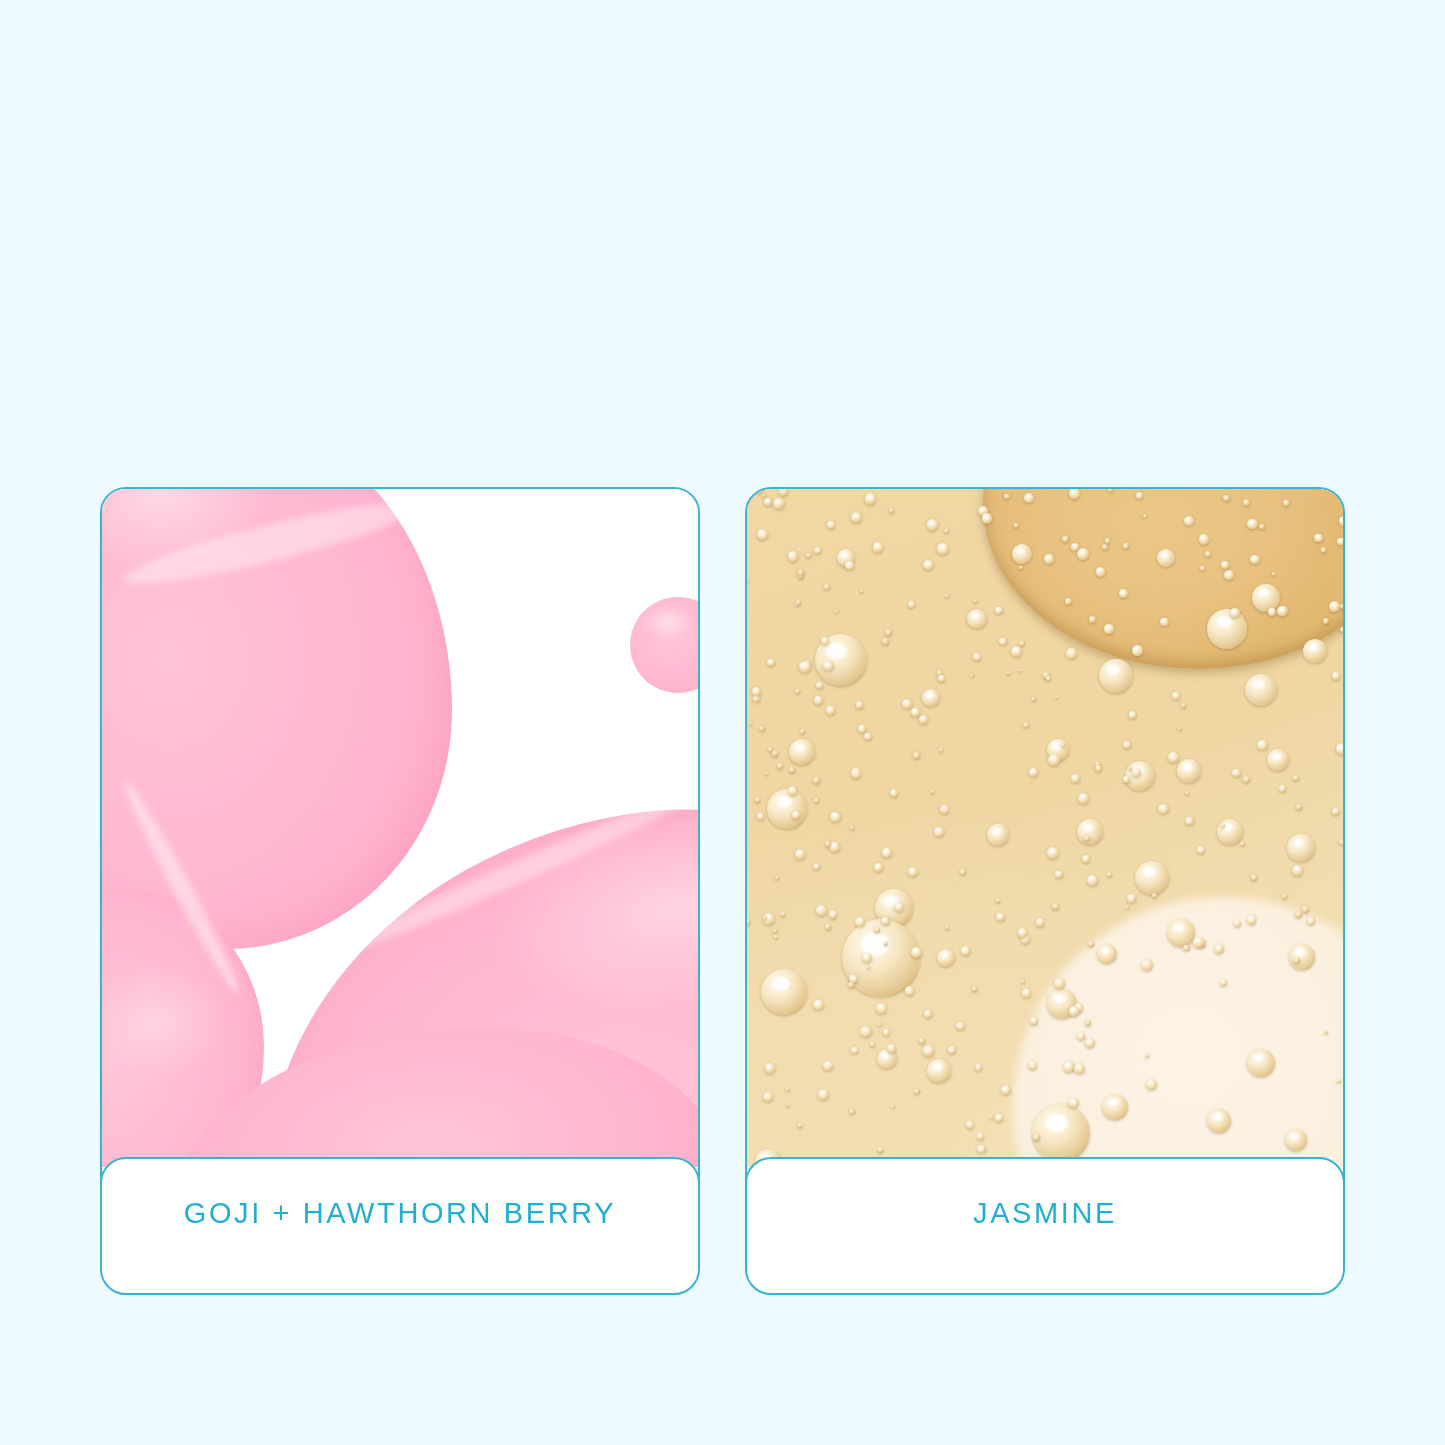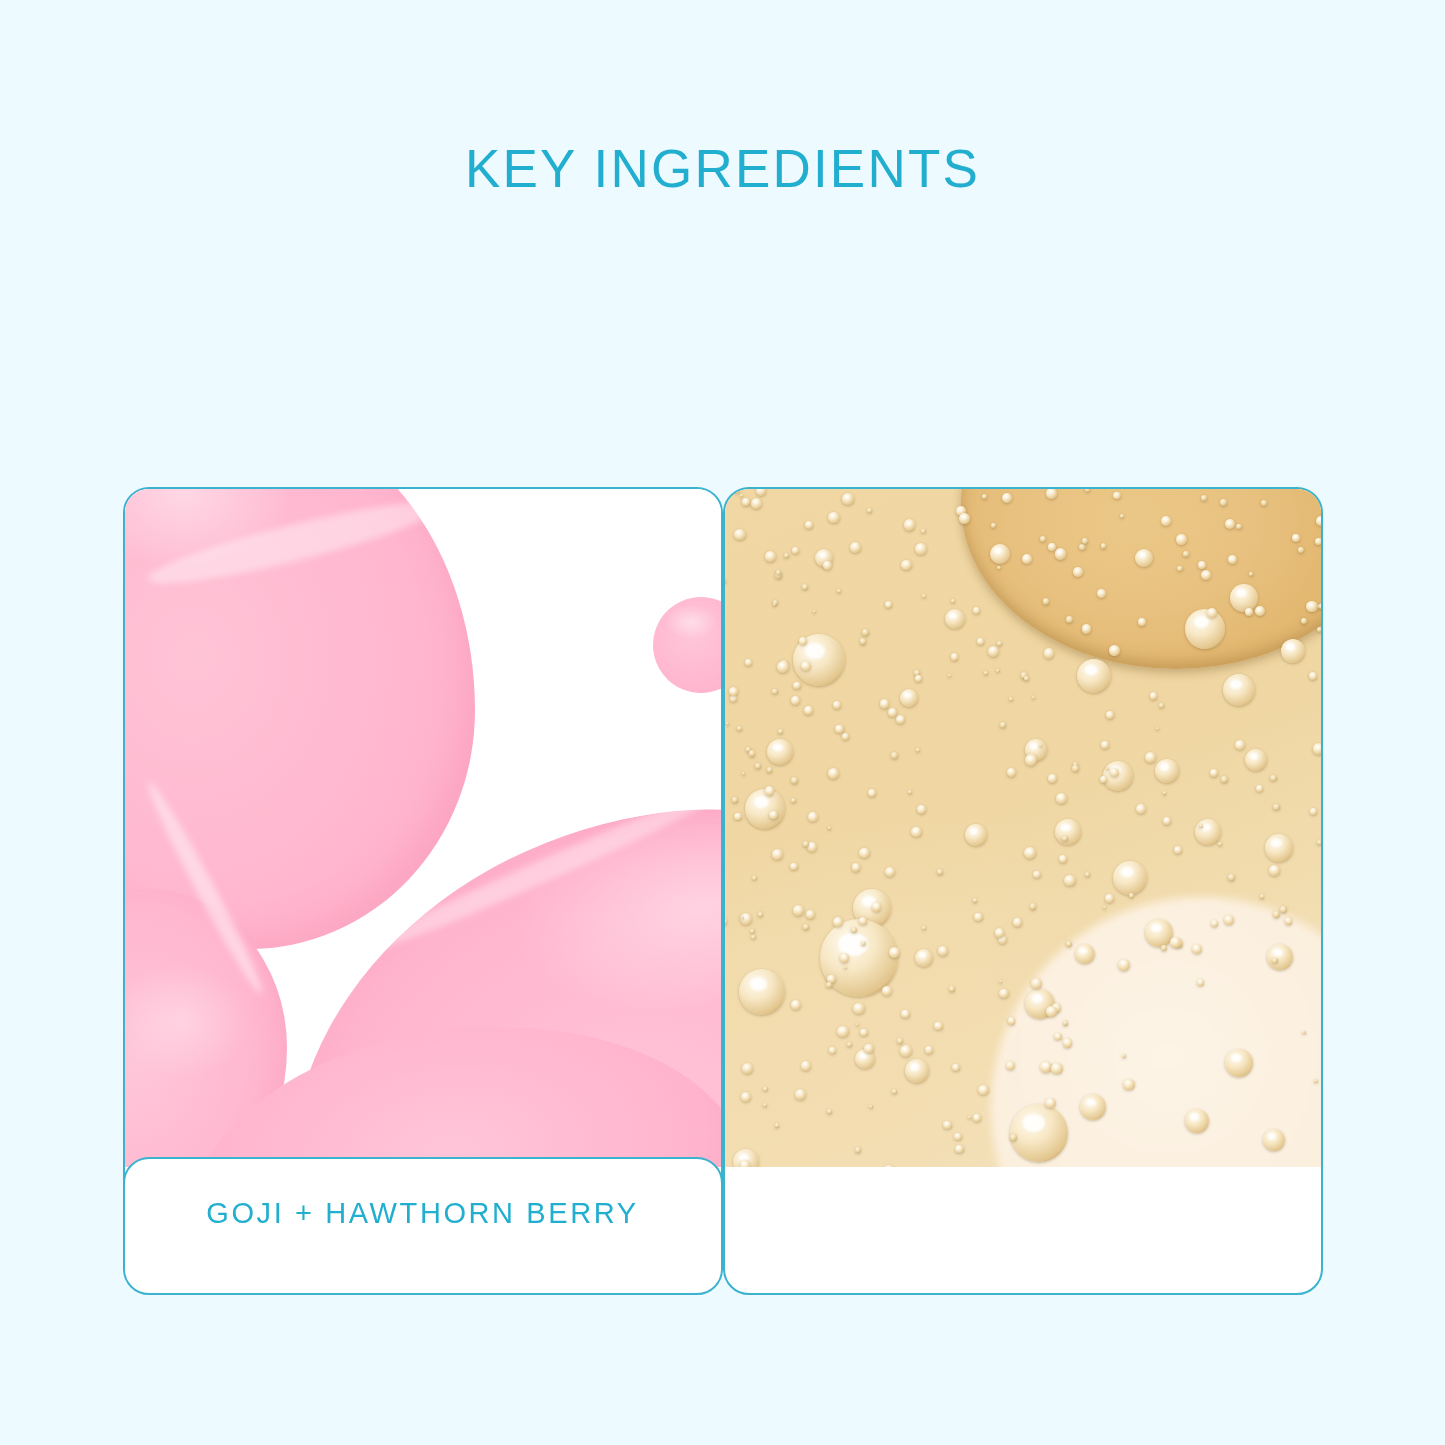--- a/index.html
+++ b/index.html
@@ -59,21 +59,21 @@
   }
 
   
   .cards {
     position: absolute;
     top: 487px;
     left: 100px;
     width: 1245px;
     height: 804px;
     display: flex;
-    justify-content: center;
+    justify-content: space-between;
   }
 
   .card {
     position: relative;
     width: 600px;
     height: 808px;
     border: 2px solid #3BB3CF;
     border-radius: 26px;
     background: #FFFFFF;
     overflow: hidden;
@@ -254,21 +254,20 @@
   }
   .bubble.tiny { background: radial-gradient(circle at 36% 30%, #FFF6E2 0%, #E8D19A 55%, #A98A4E 100%); }
   .bubble.tiny::after { display: none; }
 </style>
 </head>
 <body>
 
 <div class="page">
 
   <div class="header">
-    <h1 class="title">KEY INGREDIENTS</h1>
 
   </div>
 
   <div class="cards">
 
     <div class="card">
       <div class="card-media">
         <div class="art-goji">
           <div class="goji-blob goji-b1"></div>
           <div class="goji-blob goji-b2"></div>
@@ -606,16 +605,19 @@
             <div class="bubble tiny" style="left: 299.002px; top: 186.828px; width: 5.42451px; height: 5.42451px;"></div>
             <div class="bubble" style="left: 40.6923px; top: 61.9303px; width: 10.662px; height: 10.662px;"></div>
             <div class="bubble tiny" style="left: 59.0796px; top: 63.6859px; width: 5.00469px; height: 5.00469px;"></div>
             <div class="bubble" style="left: 445.898px; top: 447.891px; width: 10.8474px; height: 10.8474px;"></div>
             <div class="bubble" style="left: 560.386px; top: 428.266px; width: 7.46243px; height: 7.46243px;"></div>
             <div class="bubble tiny" style="left: 167.232px; top: 599.955px; width: 5.40395px; height: 5.40395px;"></div>
             <div class="bubble" style="left: 190.525px; top: 185.938px; width: 7.4155px; height: 7.4155px;"></div>
             <div class="bubble tiny" style="left: 272.05px; top: 151.71px; width: 5.66728px; height: 5.66728px;"></div>
           </div>
       </div>
+      <div class="card-label">
+        <span class="card-label-text">JASMINE</span>
+      </div>
     </div>
 
   </div>
 </div>
 
 </body></html>

